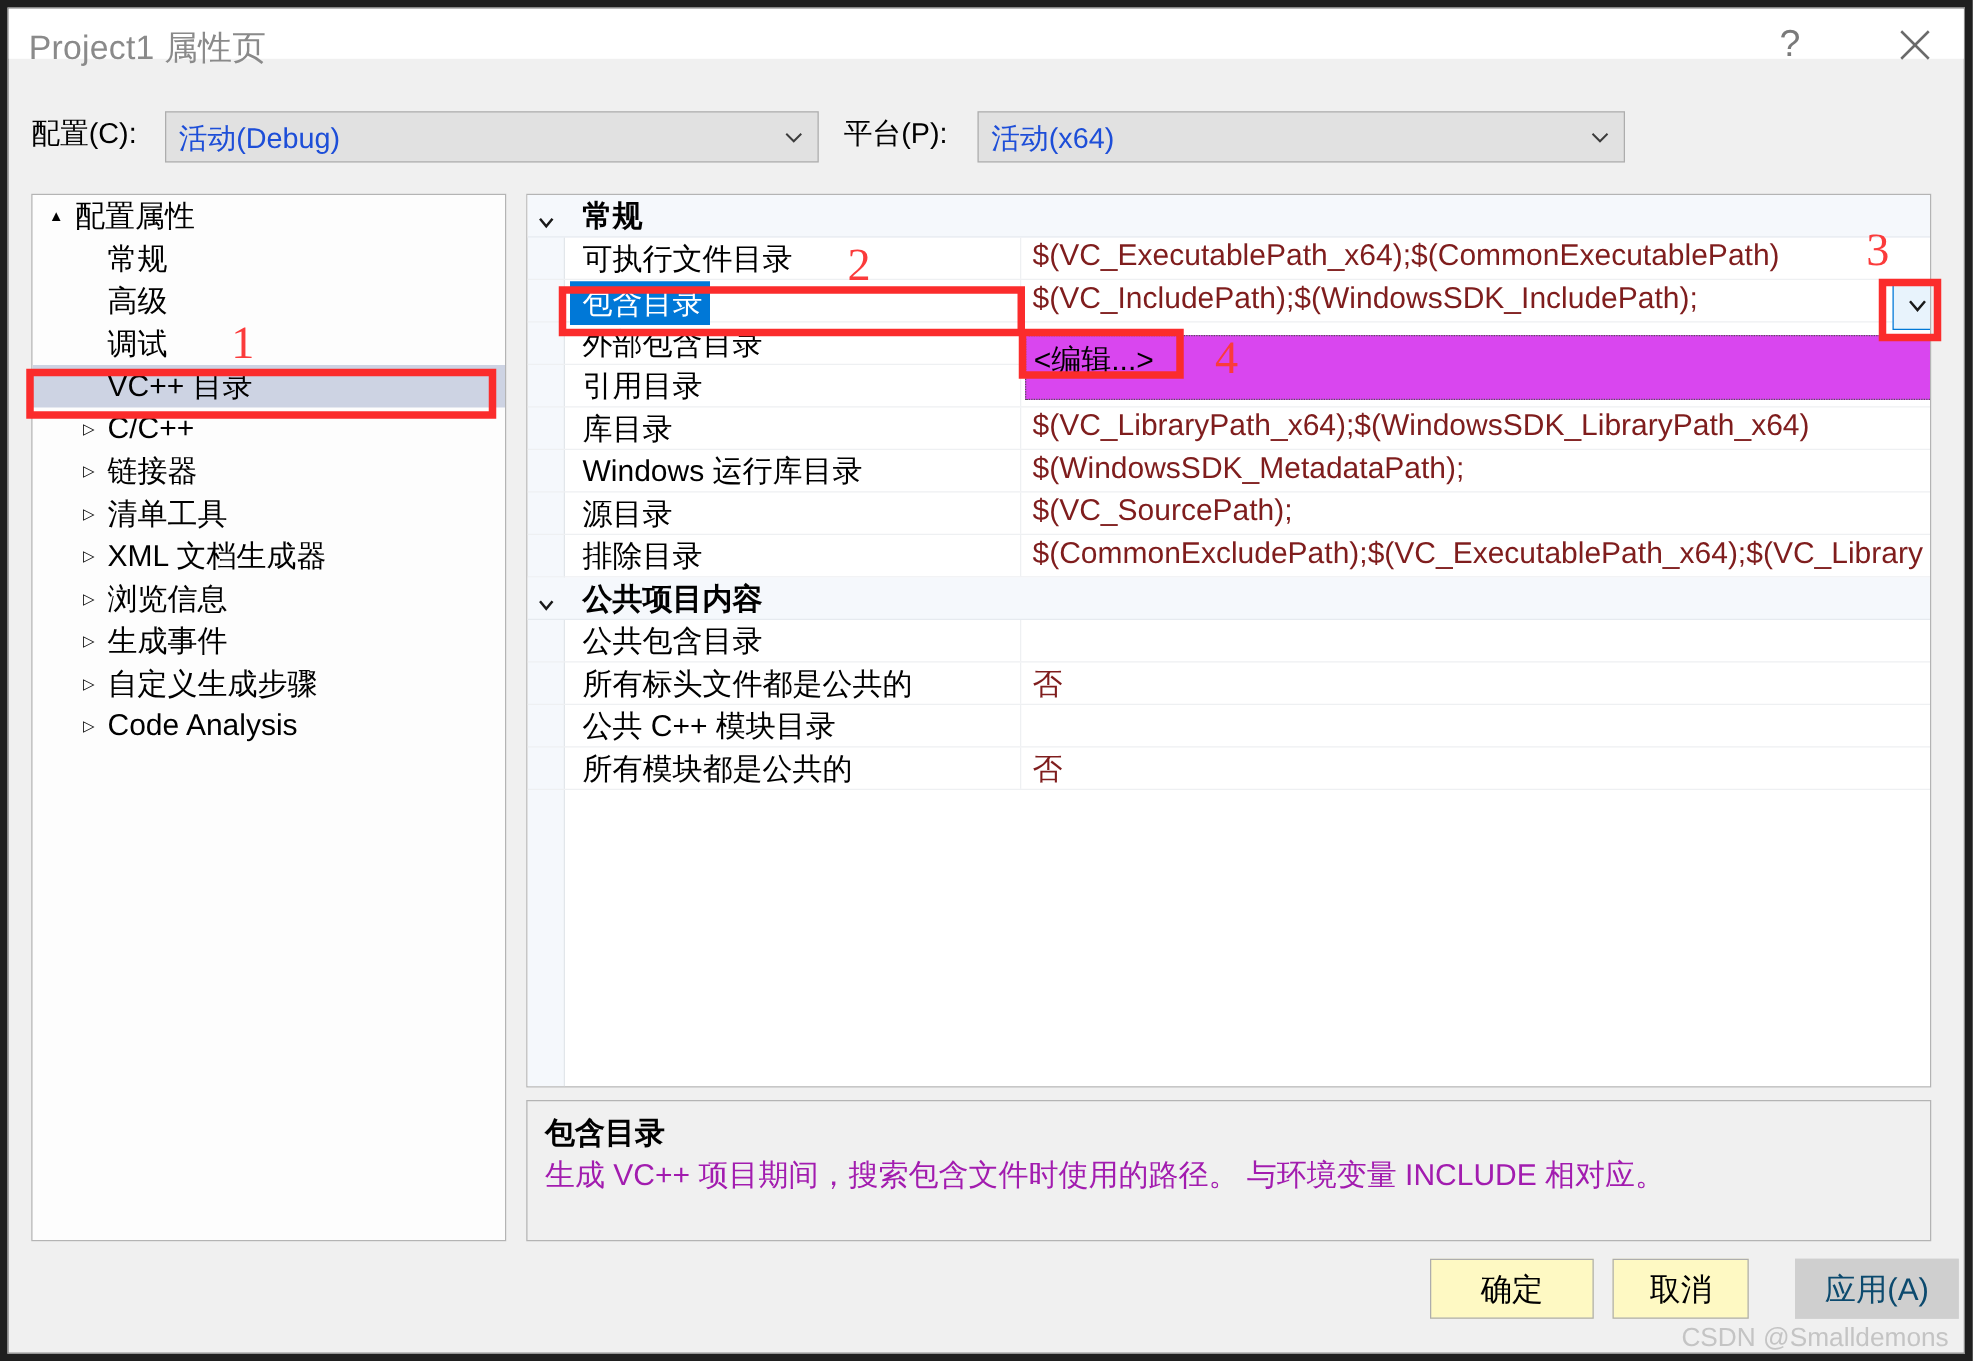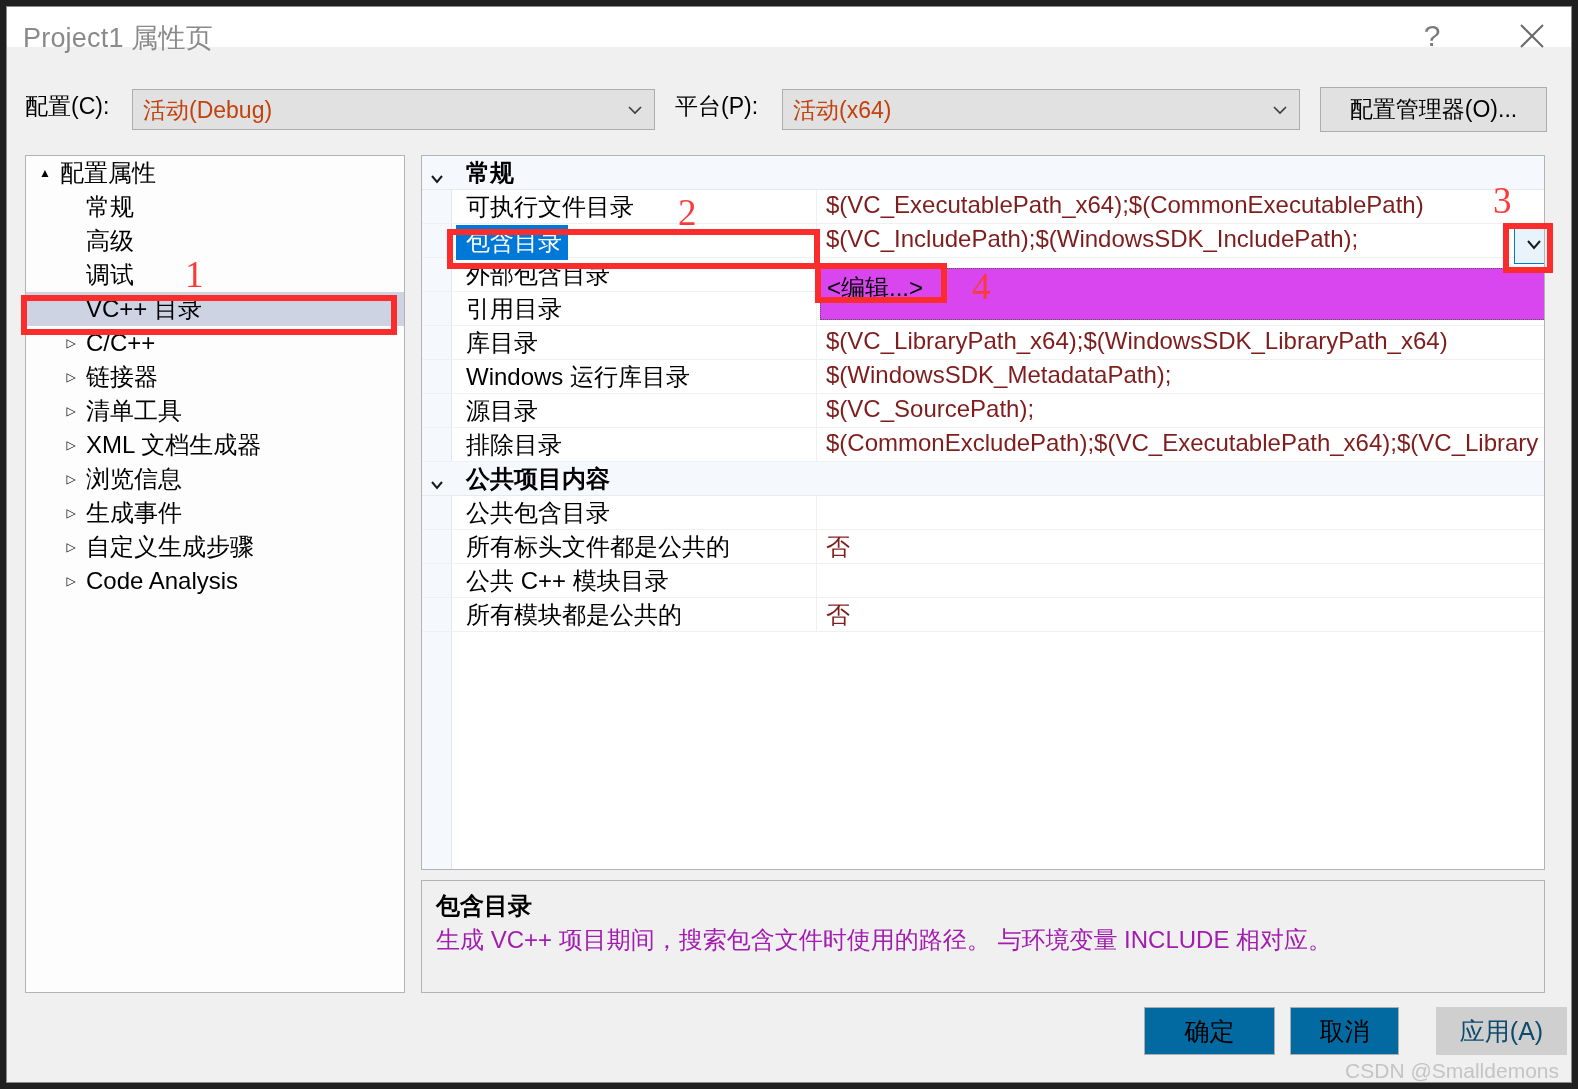--- a/index.html
+++ b/index.html
@@ -60,21 +60,21 @@
   }
   .combo {
     position: absolute;
     background: #e1e1e1;
     border: 1px solid #adadad;
     box-sizing: border-box;
     height: 41px;
   }
   .combo .cv {
     position: absolute; left: 10px; top: 5px;
-    font-size: 23px; color: #c2410c;
+    font-size: 23px; color: #1d4ed8;
     white-space: nowrap;
   }
   .combo .chev {
     position: absolute; right: 10px; top: 50%;
     transform: translateY(-50%);
     width: 18px; height: 18px;
   }
   #cfg-label { left: 18px; top: 26px; }
   #cfg-combo { left: 125px; top: 24px; width: 523px; }
   #plat-label { left: 668px; top: 26px; }
@@ -226,21 +226,21 @@
     position: absolute; left: 14px; top: 43px;
     font-size: 24px; color: #a21caf;
     white-space: nowrap;
   }
 
   
   .fbtn {
     position: absolute;
     height: 48px;
     border: 1px solid #adadad;
-    background: #0369a1;
+    background: #fef9c3;
     box-sizing: border-box;
     display: flex; align-items: center; justify-content: center;
     font-size: 25px; color: #000;
     cursor: default;
   }
   #ok-btn     { left: 1137px; top: 1000px; width: 131px; }
   #cancel-btn { left: 1283px; top: 1000px; width: 109px; }
   #apply-btn  { left: 1429px; top: 1000px; width: 131px;
                 background: #cfcfcf; border-color: #cfcfcf; color: #0c4a6e; }
 
@@ -305,21 +305,20 @@
     <div class="fieldlabel" id="plat-label">平台(P):</div>
     <div class="combo" id="plat-combo">
       <span class="cv">活动(x64)</span>
       <span class="chev">
         <svg width="18" height="18" viewBox="0 0 18 18" aria-hidden="true">
           <polyline points="3,6 9,12 15,6" fill="none" stroke="#3c3c3c" stroke-width="1.6"></polyline>
         </svg>
       </span>
     </div>
 
-    <div id="cfgmgr-btn">配置管理器(O)...</div>
   </div>
 
   <div id="treepanel">
       <div class="tnode lvl1">
         <span class="exp">▲</span>
         <span class="tlabel">配置属性</span>
       </div>
       <div class="tnode lvl2 lvl2-noexp">
         <span class="exp"></span>
         <span class="tlabel">常规</span>

